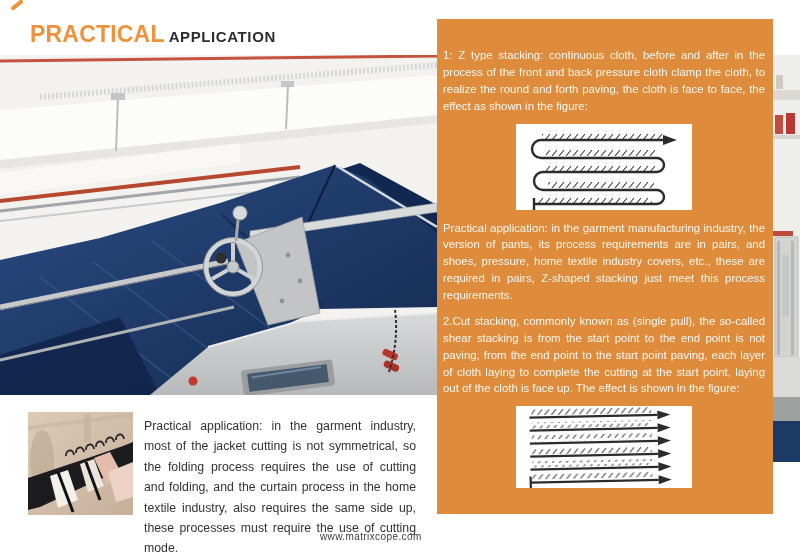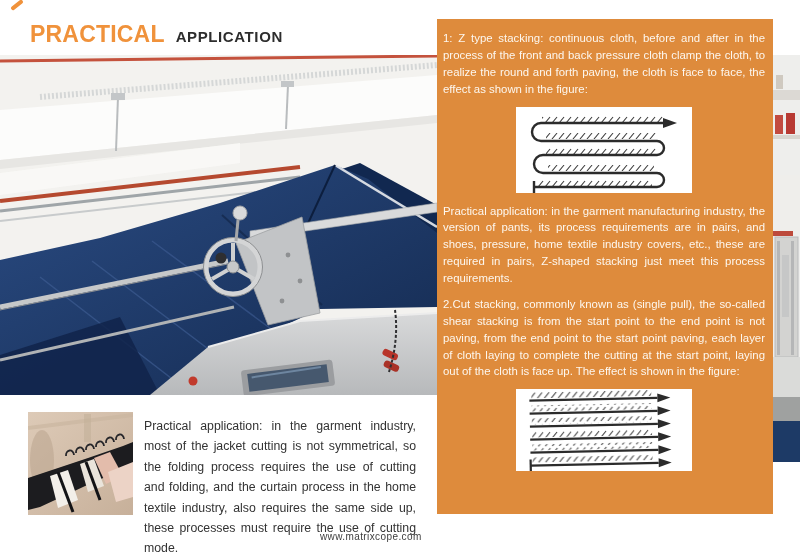--- a/index.html
+++ b/index.html
@@ -6,28 +6,28 @@
   body {
     width:800px; height:553px; position:relative; background:#ffffff;
     font-family:"Liberation Sans", sans-serif; overflow:hidden;
   }
   .decor-slash {
     position:absolute; left:10px; top:3px; width:14px; height:4px;
     background:#F0923B; transform:rotate(-38deg); border-radius:2px;
   }
   .header { position:absolute; left:30px; top:21px; display:flex; align-items:baseline; gap:4px; }
   .title-primary { font-size:23px; font-weight:bold; color:#F0923B; letter-spacing:0.2px; }
-  .title-secondary { font-size:15px; font-weight:bold; color:#2D2D2D; letter-spacing:0.6px;margin-left:7px; }
+  .title-secondary { font-size:15px; font-weight:bold; color:#2D2D2D; letter-spacing:0.6px; }
 
   .photo-main { position:absolute; left:0; top:55px; width:437px; height:340px; }
   .photo-sliver { position:absolute; left:773px; top:55px; width:27px; height:410px; }
 
   .panel {
     position:absolute; left:437px; top:19px; width:336px; height:495px;
-    background:#DE8B3C; box-sizing:border-box; padding:11px 8px 0 6px;
+    background:#DE8B3C; box-sizing:border-box; padding:28px 8px 0 6px;
     color:#FDF7EF; font-size:11.4px; line-height:1.48; overflow:hidden;
   }
   .panel p { margin:0 0 9px 0; text-align:justify; }
   .figbox { background:#ffffff; width:176px; margin:2px auto 10px auto; line-height:0; }
 
   .hanger-photo { position:absolute; left:28px; top:412px; width:105px; height:103px; }
   .caption {
     position:absolute; left:144px; top:416px; width:272px;
     font-size:12.3px; line-height:1.66; color:#333333; text-align:justify;
   }

